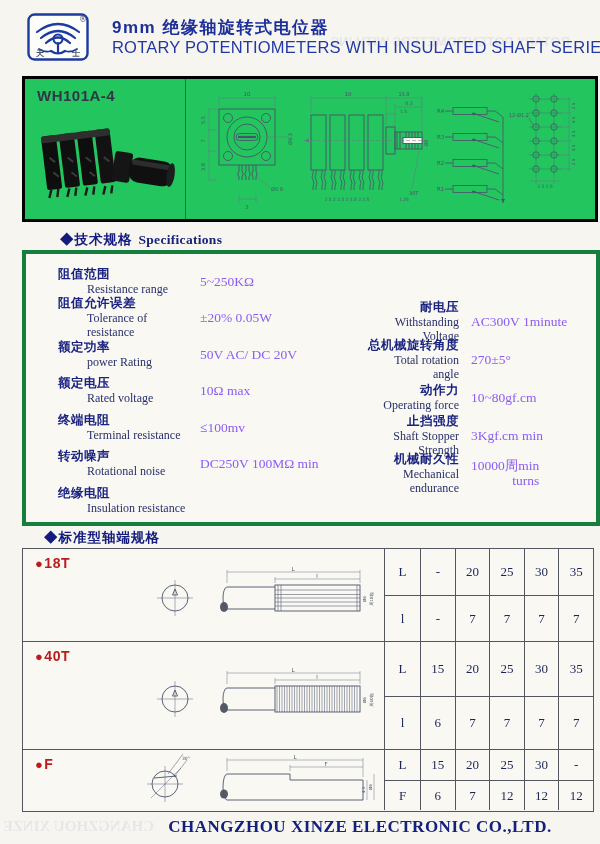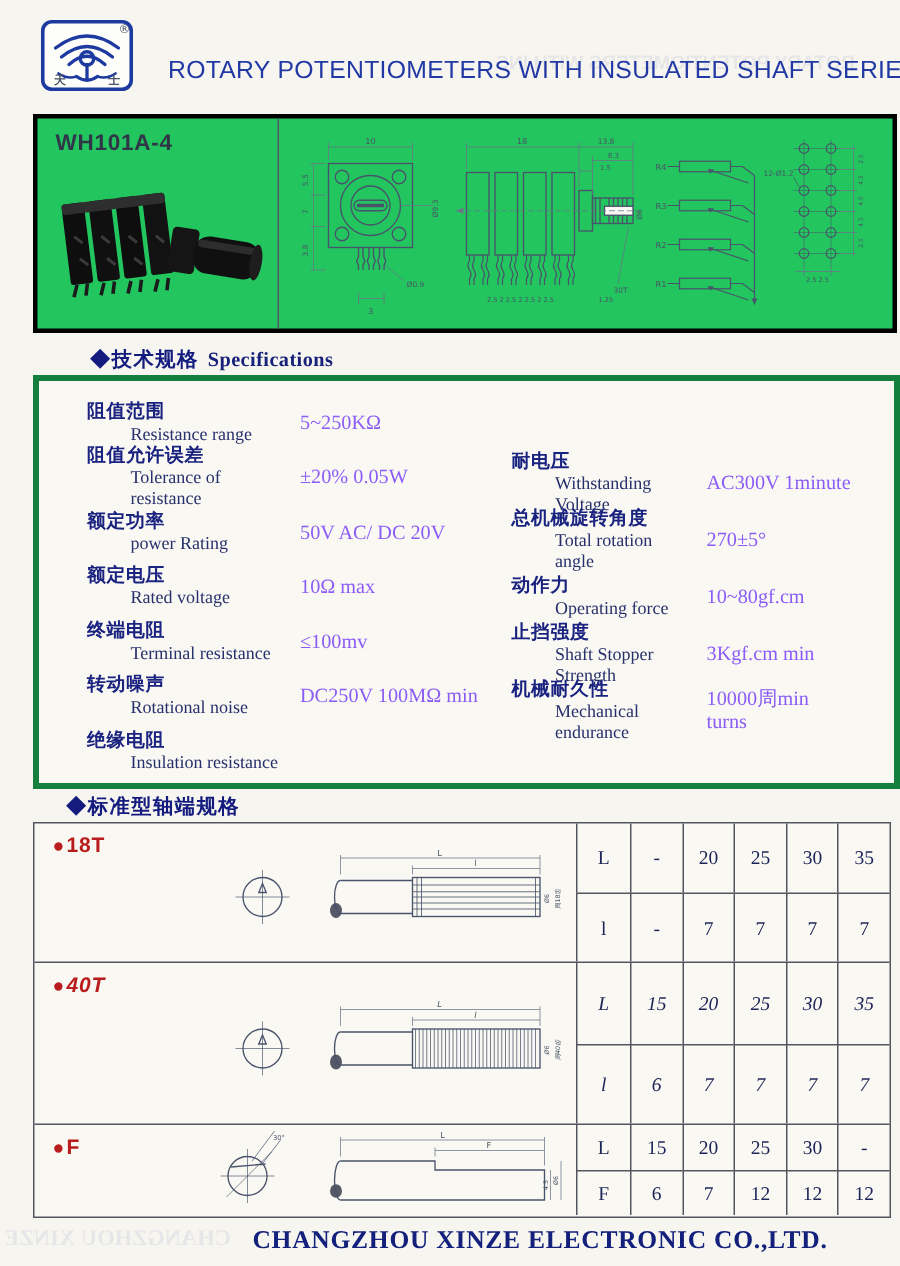--- a/index.html
+++ b/index.html
@@ -19,31 +19,31 @@
   .draw{position:absolute;}
   
   .sec-head{position:absolute;font-size:13.5px;font-weight:bold;color:#131c7e;letter-spacing:1px;margin-left:36px;}
   .sec-head .en{font-family:"Liberation Serif",serif;font-weight:bold;letter-spacing:.3px;margin-left:6px;color:#18227a;}
   .spec-box{position:absolute;left:22px;top:250px;width:570px;height:268px;border:4px solid #15803d;background:#f9f8f3;}
   .scol{position:absolute;top:0;bottom:0;}
   .scol.left{left:32px;width:280px;padding-top:9px;}
   .scol.right{left:315px;width:250px;padding-top:48px;}
   .srow{display:flex;align-items:center;}
   .scol.left .srow{height:36.5px;}
-  .scol.right .srow{height:38px;}
+  .scol.right .srow{height:38px;text-align:right;}
   .slab{width:130px;}
   .scol.right .slab{width:118px;}
   .slab .cn{font-size:12.5px;font-weight:bold;color:#1b2380;letter-spacing:.5px;line-height:15px;}
   .slab .en{font-family:"Liberation Serif",serif;font-size:12px;color:#27306b;line-height:14px;margin-left:29px;}
   .sval{font-family:"Liberation Serif",serif;font-size:13.5px;color:#8b5cf6;padding-left:12px;line-height:15px;}
   
   .shaft-box{position:absolute;left:22px;top:548px;width:570px;height:262px;border:1px solid #53565e;background:#f9f8f3;}
   .shaft-row{position:relative;}
   .shaft-row + .shaft-row{border-top:1px solid #53565e;}
-  .row-18t{height:92px;} .row-40t{height:107px;font-style:italic;} .row-f{height:60px;}
+  .row-18t{height:92px;} .row-40t{height:107px;} .row-f{height:60px;}
   .shaft-label{position:absolute;left:12px;top:6px;font-size:14px;font-weight:bold;color:#b91c1c;letter-spacing:.5px;}
   .shaft-label .dot{font-size:13px;margin-right:1px;}
   .dgrid{position:absolute;top:0;bottom:0;left:361px;right:0;display:grid;
          grid-template-columns:36px repeat(5,1fr);grid-template-rows:1fr 1fr;}
   .dgrid .c{border-left:1px solid #53565e;display:flex;align-items:center;justify-content:center;
             font-family:"Liberation Serif",serif;font-size:13px;color:#1c2357;}
   .dgrid .c.r2{border-top:1px solid #53565e;}
   
   .footer{position:absolute;left:130px;top:817px;width:460px;text-align:center;
           font-family:"Liberation Serif",serif;font-size:17px;font-weight:bold;color:#13207c;letter-spacing:.5px;}
@@ -73,20 +73,21 @@
         <path d="M31,30 V40"></path>
         <path d="M24,38 Q31,43 38,38"></path>
         <path d="M12,36 Q18,40 24,38" stroke-width="1.8"></path>
         <path d="M38,38 Q44,40 50,36" stroke-width="1.8"></path>
       </g>
       <text x="9" y="43" font-size="8" font-weight="bold" fill="#1d3aa0">天</text>
       <text x="45" y="43" font-size="8" font-weight="bold" fill="#1d3aa0">士</text>
       <text x="52" y="9" font-size="8" fill="#1d3aa0">®</text>
     </svg>
   </div>
+  <div class="title-cn">9mm 绝缘轴旋转式电位器</div>
   <div class="title-en">ROTARY POTENTIOMETERS WITH INSULATED SHAFT SERIES</div>
 
   <div class="top-box">
     <div class="model-cell">
       <div class="model-label">WH101A-4</div>
 
       <svg class="draw" style="left:4px;top:34px;" width="154" height="102" viewBox="0 0 154 102">
         <g transform="rotate(-7 60 55)">
           <g>
             <rect x="16" y="18" width="15" height="54" rx="2" fill="#0e0e0e"></rect>

